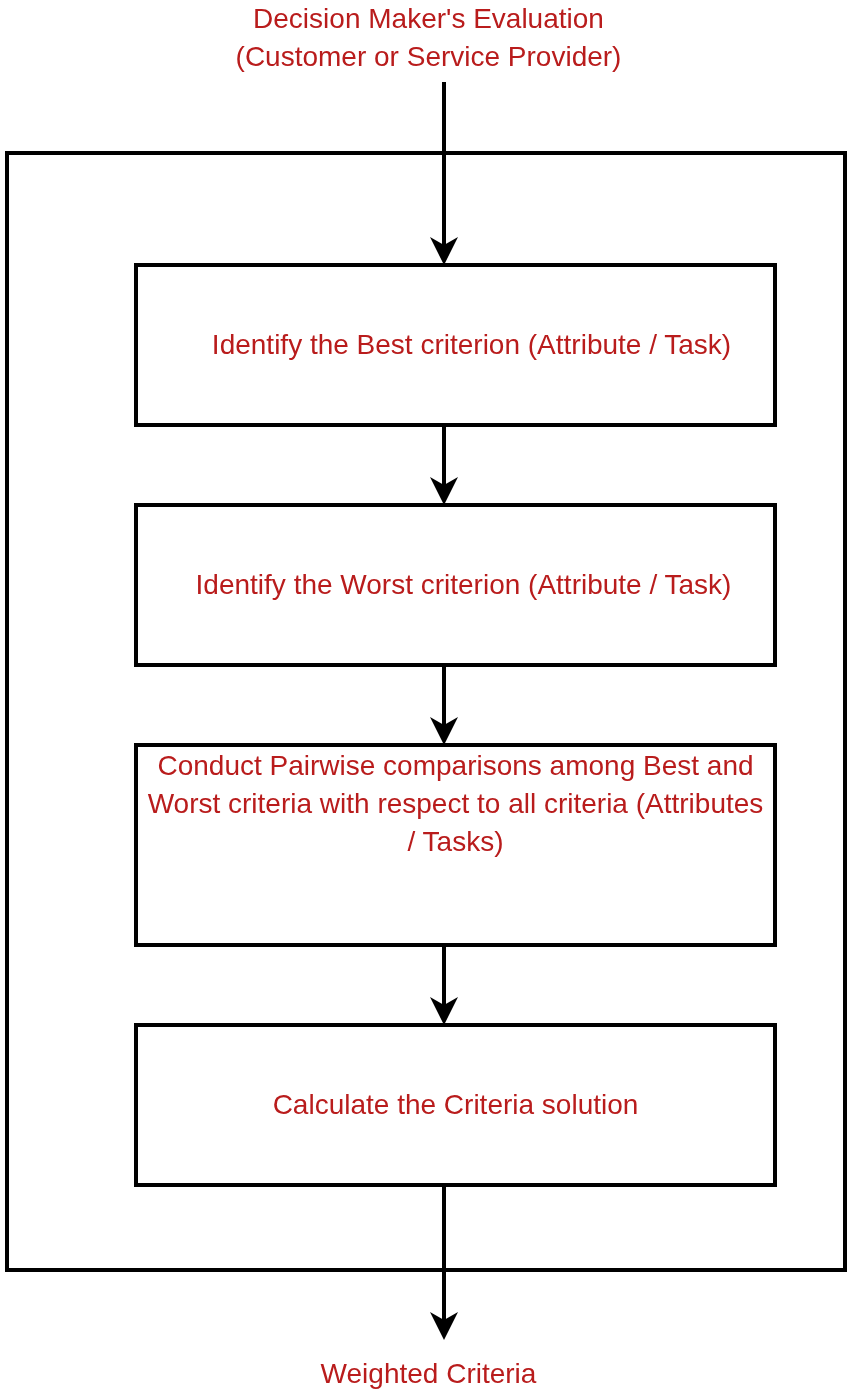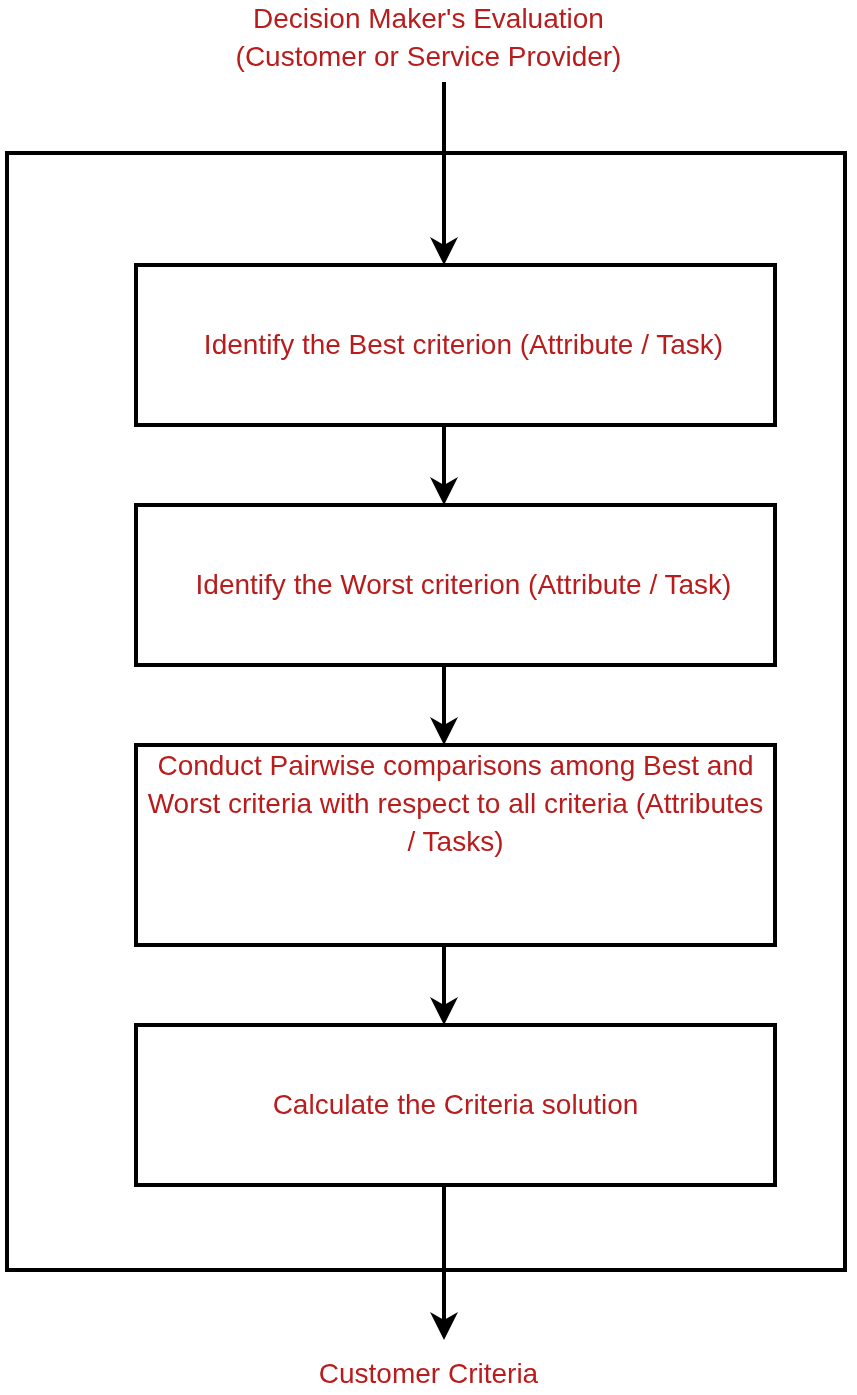--- a/index.html
+++ b/index.html
@@ -105,23 +105,23 @@
     <g>
       <line class="connector-line" x1="444" y1="1185" x2="444" y2="1327"></line>
       <polygon class="connector-head" points="444,1340 430,1312 444,1320 458,1312"></polygon>
     </g>
 
   </svg>
 
   <div class="flow-label edge-label" style="top:0px;">Decision Maker's Evaluation
 (Customer or Service Provider)</div>
 
-  <div class="flow-label node-label" style="left:154px; top:265px; width:619px; height:160px;">Identify the Best criterion (Attribute / Task)</div>
+  <div class="flow-label node-label" style="left:162px; top:265px; width:619px; height:160px;">Identify the Best criterion (Attribute / Task)</div>
 
   <div class="flow-label node-label" style="left:154px; top:505px; width:619px; height:160px;">Identify the Worst criterion (Attribute / Task)</div>
 
   <div class="flow-label node-label" style="left:146px; top:704px; width:619px; height:200px;">Conduct Pairwise comparisons among Best and Worst criteria with respect to all criteria (Attributes / Tasks)</div>
 
   <div class="flow-label node-label" style="left:146px; top:1025px; width:619px; height:160px;">Calculate the Criteria solution</div>
 
-  <div class="flow-label edge-label" style="top:1355px;">Customer Criteria</div>
+  <div class="flow-label edge-label" style="top:1355px;">Weighted Criteria</div>
 
 </div>
 
 </body></html>

